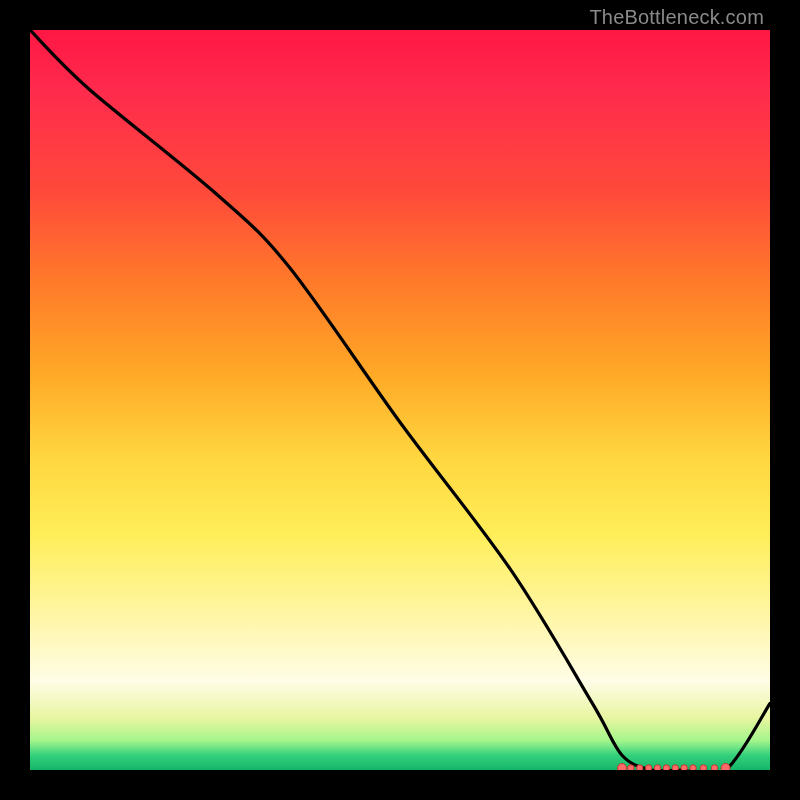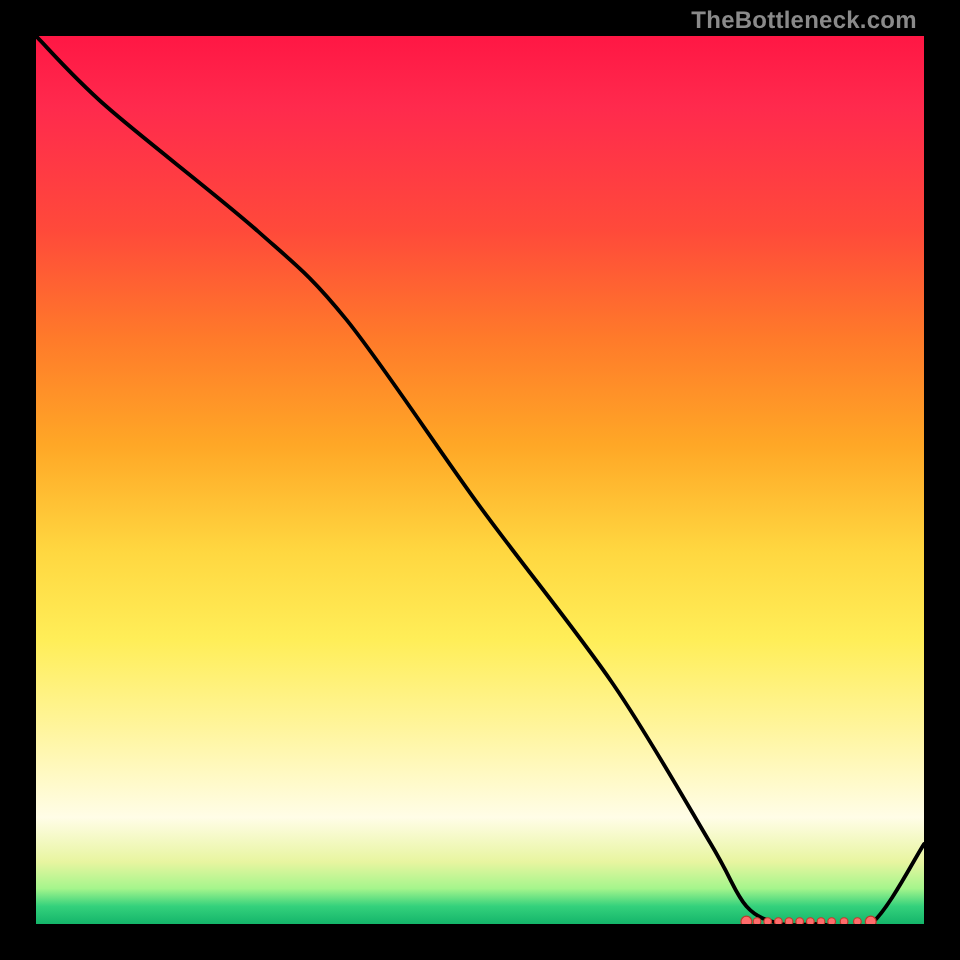--- a/index.html
+++ b/index.html
@@ -40,21 +40,21 @@
       #34d17c 98%,
       #14b56a 100%
     );
   }
   .attribution {
     position: absolute;
     top: 6px;
     right: 36px;
     color: #8a8a8a;
     font-size: 20px;
-    font-weight: 700;
+    font-weight: 400;
     letter-spacing: 0.2px;
   }
   svg.curve {
     position: absolute;
     left: 0;
     top: 0;
     width: 100%;
     height: 100%;
   }
 </style>

